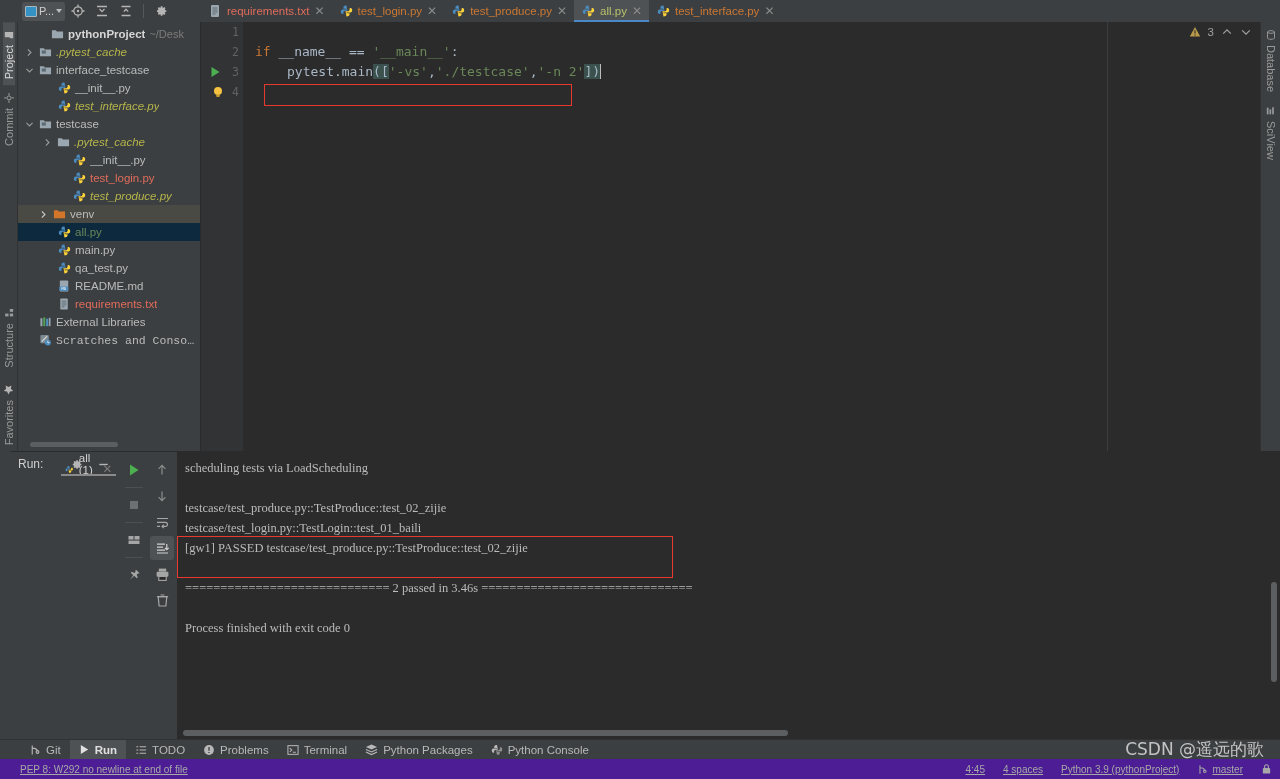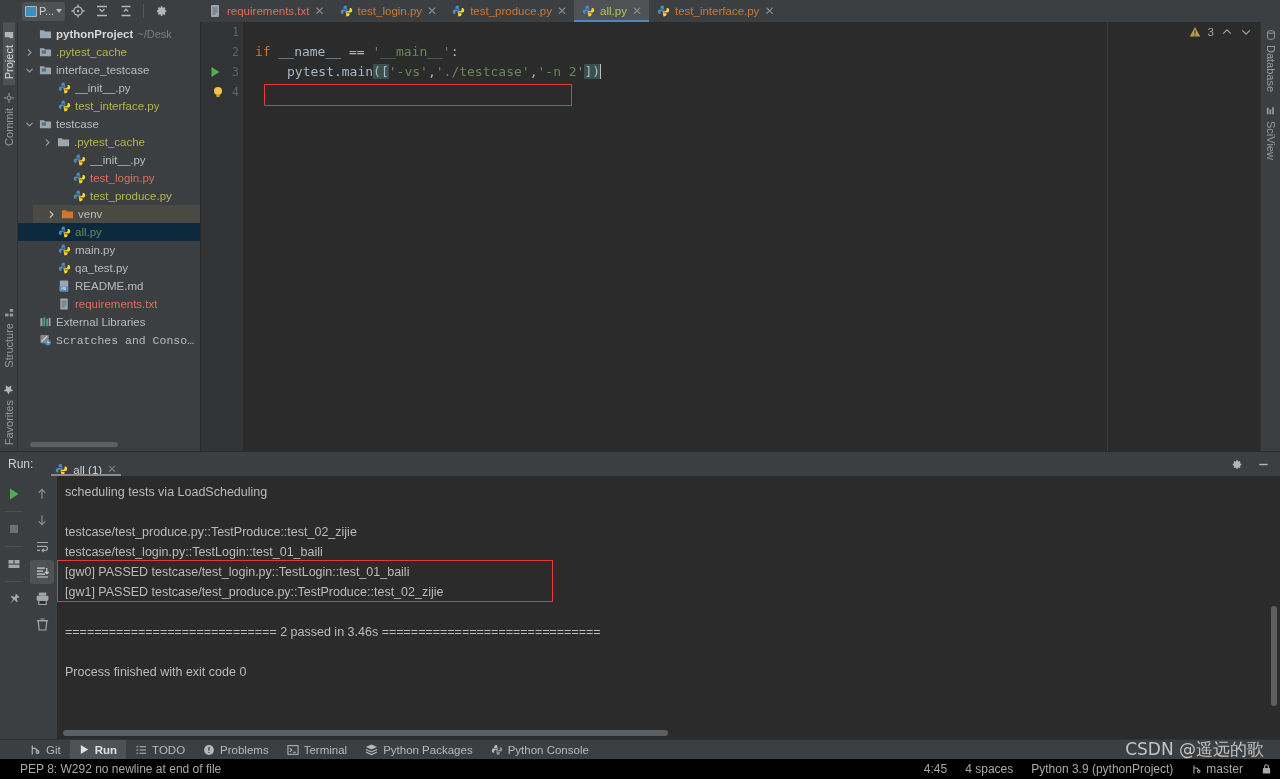--- a/index.html
+++ b/index.html
@@ -61,21 +61,21 @@
   .tree{ flex:1; overflow:hidden; padding-top:3px; }
   .row{ height:18px; display:flex; align-items:center; gap:4px; padding-right:4px;
         font-size:11.5px; white-space:nowrap; color:#bbbbbb; }
   .row.sel{ background:#0d293e; }
   .row.hl{ background:#4a4a44; }
   .arrow{ width:11px; flex:0 0 11px; display:flex; align-items:center; justify-content:center; color:#9a9a9a; }
   .arrow svg{display:block;}
   .nm{ overflow:hidden; text-overflow:ellipsis; }
   .nm.green{ color:#6a8759; }
   .nm.red{ color:#e06c5b; }
-  .nm.olive{ color:#b5b54a; }
+  .nm.olive{ color:#b5b54a;font-style:italic; }
   .nm.bold{ font-weight:bold; color:#d6d6d6; }
   .path{ color:#7c7c7c; font-size:11px; }
   .projscroll{ height:12px; position:relative; }
   .projscroll .thumb{ position:absolute; left:12px; top:3px; width:88px; height:5px;
                       background:#5c5f61; border-radius:3px; }
 
   
   .editor{ flex:1; background:#2b2b2b; display:flex; flex-direction:column; min-width:0; position:relative; }
   .edmain{ flex:1; display:flex; min-height:0; position:relative; }
   .gutter{ width:42px; flex:0 0 42px; background:#313335; position:relative; }
@@ -94,54 +94,54 @@
   .caret{ display:inline-block; width:1px; height:15px; background:#bbb; vertical-align:-3px; }
   .edscroll{ width:12px; flex:0 0 12px; background:#2b2b2b; }
   .edright{ width:153px; flex:0 0 153px; background:#2b2b2b; border-left:1px solid #3c3f41;
             position:relative; }
   .inspect{ position:absolute; top:4px; right:8px; display:flex; align-items:center; gap:7px;
             font-size:11.5px; color:#a2a2a2; }
   .breadcrumb{ height:22px; background:#3c3f41; display:flex; align-items:center;
                padding-left:14px; font-size:11.5px; color:#a9a9a9; border-top:1px solid #323232; }
 
   
-  .runpanel{ height:288px; flex:0 0 288px; background:#3c3f41; display:flex; flex-direction:column;
-             border-top:1px solid #2b2b2b; }
+  .runpanel{ height:288px; flex:0 0 288px; background:#3c3f41; display:flex; flex-direction:row;
+             border-top:1px solid #2b2b2b;margin-left:10px; }
   .runhead{ height:24px; display:flex; align-items:center; padding-left:8px; flex:0 0 24px; position:relative; }
   .runlabel{ font-size:12px; color:#cfcfcf; margin-right:14px; }
   .runtab{ display:flex; align-items:flex-end; gap:5px; height:24px; padding:0 8px;
            font-size:11.5px; color:#d2d2d2; position:relative; }
   .runtab:after{ content:""; position:absolute; left:4px; right:4px; bottom:0; height:2px; background:#8a8a8a; }
   .runhead-right{ position:absolute; right:10px; top:0; height:24px; display:flex;
                   align-items:center; gap:14px; color:#b5b5b5; }
   .runbody{ flex:1; display:flex; min-height:0; }
   .runrail{ width:57px; flex:0 0 57px; display:flex; }
   .rcol{ width:28px; display:flex; flex-direction:column; align-items:center; padding-top:6px; gap:2px; }
   .rbtn{ width:24px; height:24px; display:flex; align-items:center; justify-content:center;
          border-radius:3px; color:#a6a6a6; }
   .rbtn.on{ background:#4e5254; }
   .rsep{ width:18px; height:1px; background:#4d5052; margin:3px 0; }
   .console{ flex:1; background:#2b2b2b; position:relative; overflow:hidden; }
-  .cl{ height:20px; line-height:20px; font-family:Liberation Sans, sans-serif; font-size:12.5px;
+  .cl{ height:20px; line-height:20px; font-family:Liberation Serif, serif; font-size:12.5px;
        color:#bbbbbb; white-space:pre; padding-left:8px; }
   .conswrap{ position:absolute; left:0; right:12px; top:6px; bottom:14px; }
   .consscroll-v{ position:absolute; right:0; top:0; bottom:0; width:12px; background:#2b2b2b; }
   .consscroll-v .th{ position:absolute; right:3px; top:130px; width:6px; height:100px;
                      background:#5c5f61; border-radius:3px; }
   .consscroll-h{ position:absolute; left:0; right:12px; bottom:0; height:12px; background:#2b2b2b; }
   .consscroll-h .th{ position:absolute; left:6px; top:3px; width:605px; height:6px;
                      background:#5c5f61; border-radius:3px; }
 
   
   .toolbar2{ height:20px; flex:0 0 20px; background:#3c3f41; display:flex; align-items:center;
              padding-left:20px; gap:0; border-top:1px solid #323232; }
   .twbtn{ display:flex; align-items:center; gap:5px; height:20px; padding:0 9px; font-size:11.5px; color:#b8b8b8; }
   .twbtn.on{ background:#4e5254; color:#e0e0e0; font-weight:bold; }
-  .statusbar{ height:20px; flex:0 0 20px; background:#000000; display:flex; align-items:center;
-              padding:0 8px 0 20px; font-size:12px; color:#a8a8a8; }
+  .statusbar{ height:20px; flex:0 0 20px; background:#4c1d95; display:flex; align-items:center;
+              padding:0 8px 0 20px; font-size:10px; color:#a8a8a8;text-decoration:underline; }
   .sb-right{ margin-left:auto; display:flex; align-items:center; gap:18px; }
   .watermark{ position:absolute; right:16px; bottom:18px; font-size:17px; color:#cfcfcf;
               opacity:.92; pointer-events:none; white-space:nowrap;
               font-family:"DejaVu Sans", sans-serif; }
 </style>
 </head>
 <body>
 
 <div class="app">
 
@@ -268,21 +268,21 @@
           <svg width="11" height="11" viewBox="0 0 12 12">
               <path fill="#b5b5b5" d="M6 .8l1.6 3.3 3.6.5-2.6 2.5.6 3.6L6 9l-3.2 1.7.6-3.6L.8 4.6l3.6-.5z"></path>
             </svg>
         </div>
       </div>
     </div>
 
     <div class="projwin">
       <div class="tree">
 
-        <div class="row" style="padding-left:6px;">
+        <div class="row" style="padding-left:6px;justify-content:center;">
           <span class="arrow"></span>
           <svg class="ico" viewBox="0 0 14 14">
               <path fill="#9aa7b0" d="M1 3h4.2l1.1 1.3H13V11.5H1z"></path>
             </svg>
           <span class="nm bold">pythonProject</span>
           <span class="path">~/Desk</span>
         </div>
 
         <div class="row" style="padding-left:6px;">
           <span class="arrow">
@@ -368,21 +368,21 @@
         </div>
 
         <div class="row" style="padding-left:55px;">
           <svg class="ico" viewBox="0 0 14 14">
               <path d="M7 1.2c-2 0-3.3.6-3.3 1.9v1.6h3.4v.6H2.6c-1 0-1.7 1-1.7 2.4s.7 2.4 1.7 2.4h1V8.8c0-1.2 1-2.2 2.4-2.2h2.1" fill="#4b8bbe"></path>
               <path d="M7 12.8c2 0 3.3-.6 3.3-1.9V9.3H6.9v-.6h4.5c1 0 1.7-1 1.7-2.4S12.4 3.9 11.4 3.9h-1v1.3c0 1.2-1 2.2-2.4 2.2H5.9" fill="#ffd43b"></path>
             </svg>
           <span class="nm olive">test_produce.py</span>
         </div>
 
-        <div class="row hl" style="padding-left:13px;margin-left:15px;">
+        <div class="row hl" style="padding-left:20px;">
           <span class="arrow">
             <svg width="9" height="9" viewBox="0 0 10 10">
                 <path d="M3.2 1.6L6.6 5 3.2 8.4" fill="none" stroke="#c9c9c9" stroke-width="1.3"></path>
               </svg>
           </span>
           <svg class="ico" viewBox="0 0 14 14">
               <path fill="#d4762a" d="M1 3h4.2l1.1 1.3H13V11.5H1z"></path>
             </svg>
           <span class="nm">venv</span>
         </div>
@@ -612,21 +612,20 @@
           </div>
         </div>
       </div>
 
       <div class="console">
         <div class="conswrap">
           <div class="cl">scheduling tests via LoadScheduling</div>
           <div class="cl"></div>
           <div class="cl">testcase/test_produce.py::TestProduce::test_02_zijie</div>
           <div class="cl">testcase/test_login.py::TestLogin::test_01_baili</div>
-          <div class="cl">[gw0] PASSED testcase/test_login.py::TestLogin::test_01_baili</div>
           <div class="cl">[gw1] PASSED testcase/test_produce.py::TestProduce::test_02_zijie</div>
           <div class="cl"></div>
           <div class="cl">============================= 2 passed in 3.46s ==============================</div>
           <div class="cl"></div>
           <div class="cl">Process finished with exit code 0</div>
           <div class="redbox" style="left:0px; top:78px; width:496px; height:42px;"></div>
         </div>
         <div class="consscroll-v">
           <div class="th"></div>
         </div>

